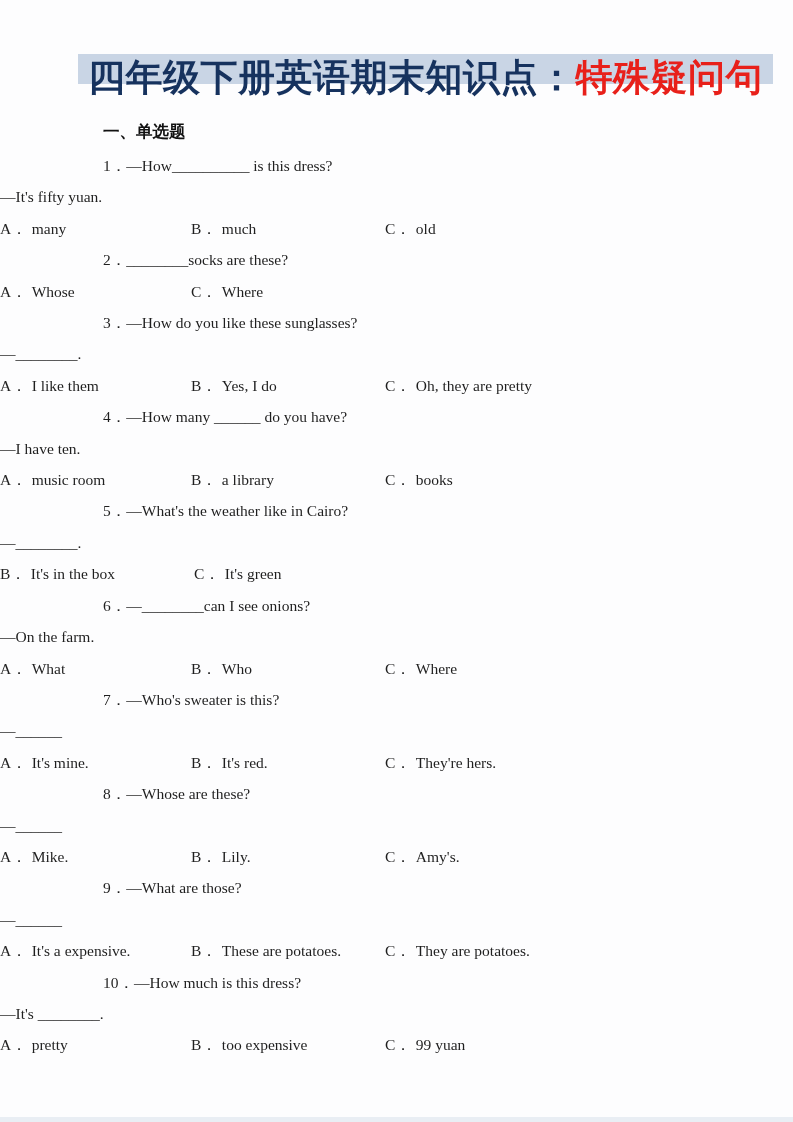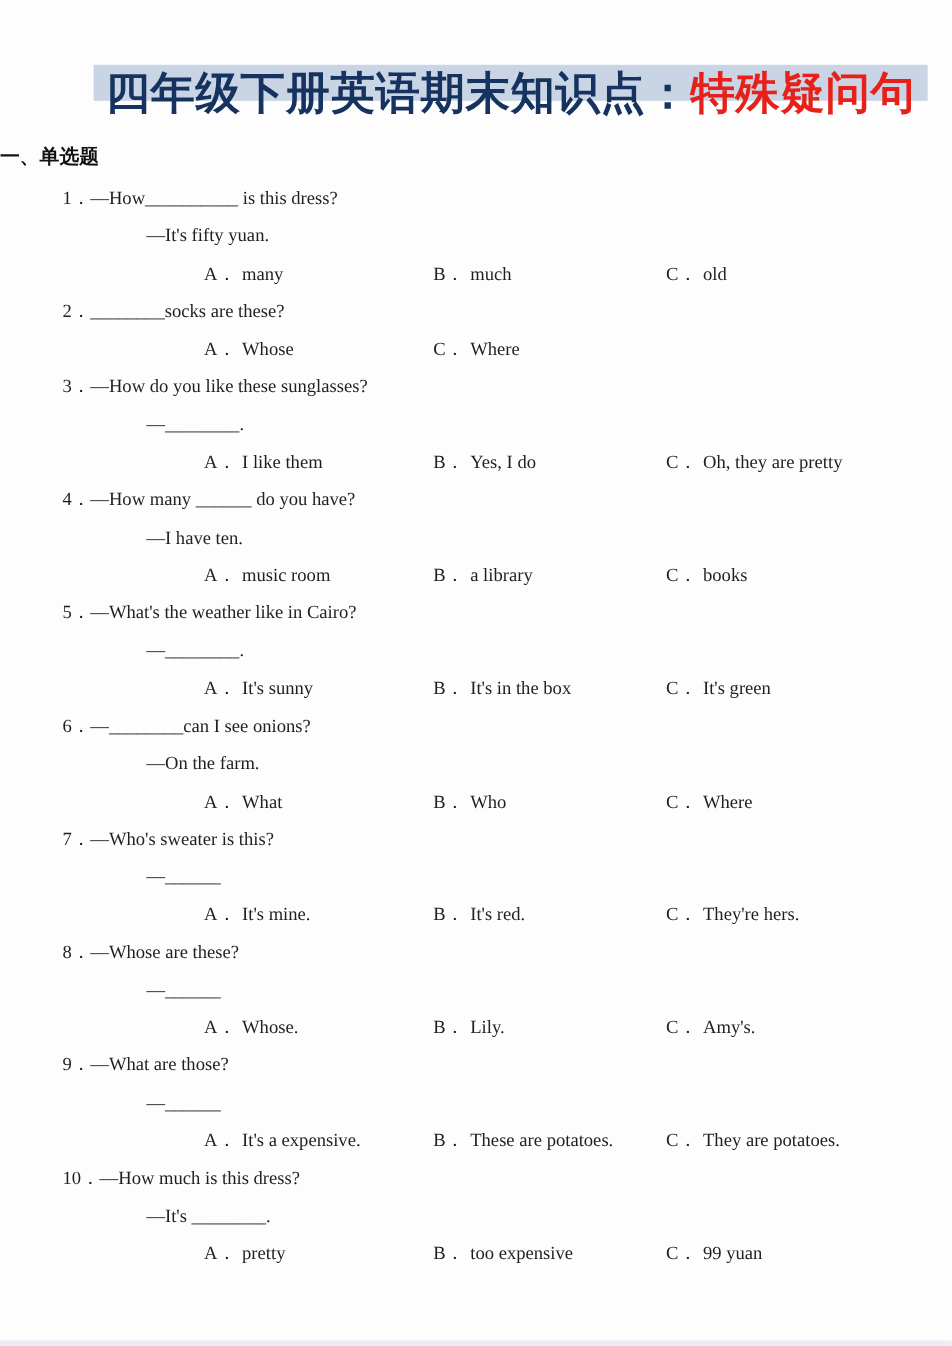--- a/index.html
+++ b/index.html
@@ -31,33 +31,33 @@
     position: absolute;
     top: 120px;
     left: 0;
     right: 0;
   }
   .section-header {
     font-family: "Liberation Sans", sans-serif;
     font-weight: bold;
     font-size: 16.5px;
     color: #111111;
+    padding-left: 103px;
     line-height: 22px;
     margin-bottom: 8px;
   }
   .q-line {
     font-size: 15.5px;
     line-height: 31.4px;
-    padding-left: 122px;
     white-space: nowrap;
   }
-  .q-first { padding-left: 52px; }
+  .q-first { padding-left: 103px; }
   .q-num { display: inline-block; min-width: 19px; }
   .q-answer:empty { display: none; }
-  .q-options { display: flex; margin-left: 48px; }
+  .q-options { display: flex; }
   .q-opt { display: inline-block; }
   .q-opt-a { width: 191px; }
   .q-opt-b { width: 194px; }
   .opt-label { margin-right: 5px; }
   .bottom-strip {
     position: absolute;
     left: 0; right: 0; bottom: 0;
     height: 5px;
     background: #e9eef4;
   }
@@ -106,21 +106,20 @@
       <span class="q-opt q-opt-a"><span class="opt-label">A．</span><span>music room</span></span>
       <span class="q-opt q-opt-b"><span class="opt-label">B．</span><span>a library</span></span>
       <span class="q-opt q-opt-c"><span class="opt-label">C．</span><span>books</span></span>
     </div>
   </div>
 
   <div class="question">
     <div class="q-line q-first"><span class="q-num">5．</span><span>—What's the weather like in Cairo?</span></div>
     <div class="q-line q-answer">—________.</div>
     <div class="q-line q-options">
-      <span class="q-opt q-opt-a"><span class="opt-label">A．</span><span>It's sunny</span></span>
       <span class="q-opt q-opt-b"><span class="opt-label">B．</span><span>It's in the box</span></span>
       <span class="q-opt q-opt-c"><span class="opt-label">C．</span><span>It's green</span></span>
     </div>
   </div>
 
   <div class="question">
     <div class="q-line q-first"><span class="q-num">6．</span><span>—________can I see onions?</span></div>
     <div class="q-line q-answer">—On the farm.</div>
     <div class="q-line q-options">
       <span class="q-opt q-opt-a"><span class="opt-label">A．</span><span>What</span></span>
@@ -136,21 +135,21 @@
       <span class="q-opt q-opt-a"><span class="opt-label">A．</span><span>It's mine.</span></span>
       <span class="q-opt q-opt-b"><span class="opt-label">B．</span><span>It's red.</span></span>
       <span class="q-opt q-opt-c"><span class="opt-label">C．</span><span>They're hers.</span></span>
     </div>
   </div>
 
   <div class="question">
     <div class="q-line q-first"><span class="q-num">8．</span><span>—Whose are these?</span></div>
     <div class="q-line q-answer">—______</div>
     <div class="q-line q-options">
-      <span class="q-opt q-opt-a"><span class="opt-label">A．</span><span>Whose.</span></span>
+      <span class="q-opt q-opt-a"><span class="opt-label">A．</span><span>Mike.</span></span>
       <span class="q-opt q-opt-b"><span class="opt-label">B．</span><span>Lily.</span></span>
       <span class="q-opt q-opt-c"><span class="opt-label">C．</span><span>Amy's.</span></span>
     </div>
   </div>
 
   <div class="question">
     <div class="q-line q-first"><span class="q-num">9．</span><span>—What are those?</span></div>
     <div class="q-line q-answer">—______</div>
     <div class="q-line q-options">
       <span class="q-opt q-opt-a"><span class="opt-label">A．</span><span>It's a expensive.</span></span>

